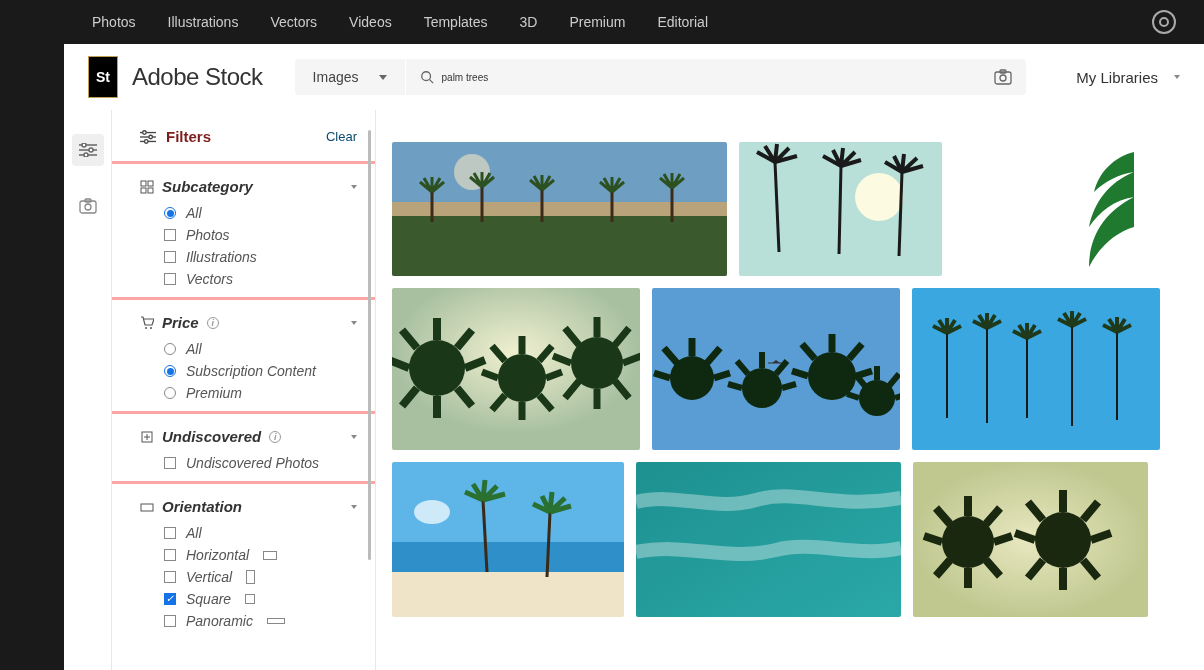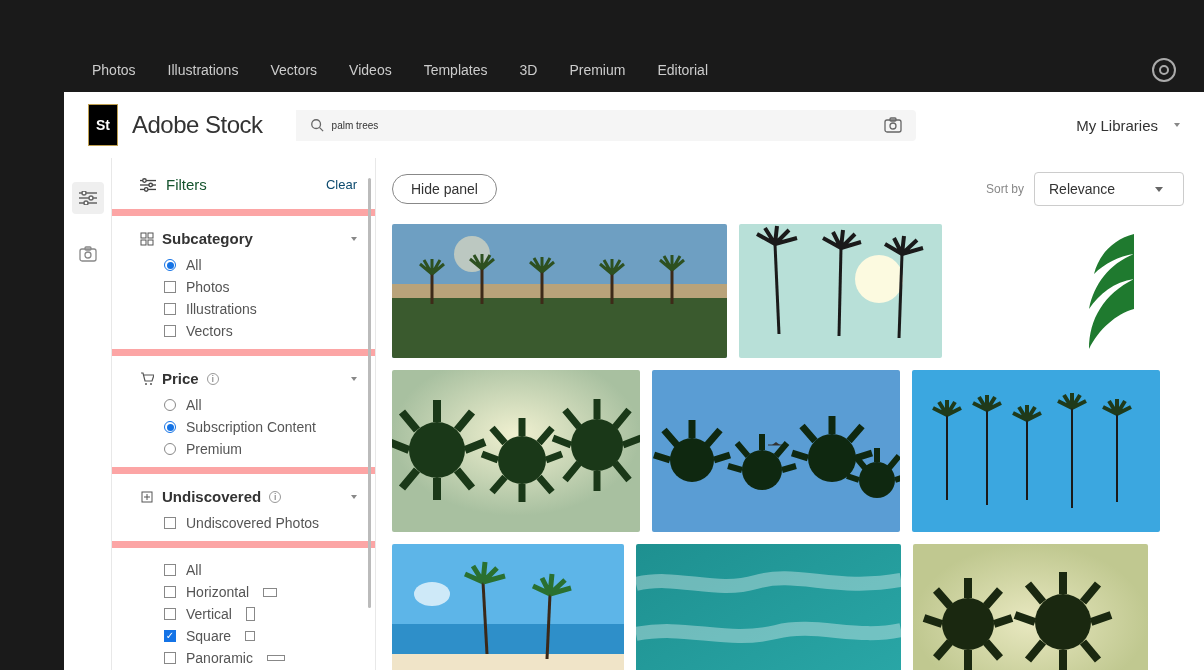--- a/index.html
+++ b/index.html
@@ -19,21 +19,20 @@
   width: 64px;
   background: #1a1a1a;
   flex-shrink: 0;
 }
 .main-window {
   flex: 1;
   background: #fff;
   display: flex;
   flex-direction: column;
   overflow: hidden;
-  margin-top: 48px;
 }
 .topnav {
   height: 44px;
   background: #1a1a1a;
   color: #ccc;
   display: flex;
   align-items: center;
   padding: 0 28px;
   gap: 32px;
   font-size: 14px;
@@ -147,25 +146,26 @@
 }
 .scroll-ind {
   position: absolute; right: 4px; top: 20px;
   width: 3px; height: 430px;
   background: #bbb; border-radius: 2px;
 }
 .filter-head {
   display: flex; align-items: center;
   padding: 0 18px 16px 28px;
 }
-.filter-head-label { font-size: 15px; font-weight: 400; color: #14532d; }
+.filter-head-label { font-size: 15px; font-weight: 700; color: #7f1d1d; }
 .filter-clear { margin-left: auto; font-size: 13px; color: #0c4a6e; cursor: pointer; }
 .filter-section {
   padding: 14px 18px 10px 28px;
-  border-top: 7px solid #fca5a5;
+  border-top: 3px solid #fca5a5;
+  font-style: italic;
 }
 .sec-head {
   display: flex; align-items: center; gap: 8px;
   font-size: 15px; font-weight: 600; color: #333;
   cursor: pointer;
   margin-bottom: 10px;
 }
 .sec-head .chev { margin-left: auto; }
 .opt-list { display: flex; flex-direction: column; gap: 6px; padding-left: 24px; }
 .opt {
@@ -262,20 +262,24 @@
           <span class="cc-icon-inner"></span>
         </span>
     </div>
 
     <div class="searchbar-row">
       <div class="logo-box">
         <span class="st-badge">St</span>
         <span class="brand-text">Adobe Stock</span>
       </div>
       <div class="search-group">
+        <div class="type-select">
+          <span>Images</span>
+          <span class="chevron-down"></span>
+        </div>
         <div class="search-input-wrap">
           <svg class="sec-icon" viewBox="0 0 16 16">
               <circle cx="7" cy="7" r="5" fill="none" stroke="#666" stroke-width="1.5"></circle>
               <line x1="11" y1="11" x2="15" y2="15" stroke="#666" stroke-width="1.5"></line>
             </svg>
           <input class="search-input" value="palm trees" style="">
           <svg width="18" height="16" viewBox="0 0 18 16">
               <rect x="1" y="3" width="16" height="12" rx="2" fill="none" stroke="#666" stroke-width="1.3"></rect>
               <circle cx="9" cy="9" r="3" fill="none" stroke="#666" stroke-width="1.3"></circle>
               <rect x="6" y="1" width="6" height="3" rx="1" fill="none" stroke="#666" stroke-width="1.3"></rect>
@@ -395,20 +399,27 @@
           </div>
           <div class="opt-list">
             <div class="opt">
                 <span class="checkbox"></span>
                 <span>Undiscovered Photos</span>
               </div>
           </div>
         </div>
 
         <div class="filter-section">
+          <div class="sec-head">
+            <svg class="sec-icon" viewBox="0 0 14 14">
+                <rect x="1" y="4" width="12" height="7" fill="none" stroke="#555"></rect>
+              </svg>
+            <span>Orientation</span>
+            <span class="chev chevron-down-sm"></span>
+          </div>
           <div class="opt-list">
             <div class="opt">
                 <span class="checkbox"></span>
                 <span>All</span>
               </div>
             <div class="opt">
                 <span class="checkbox"></span>
                 <span>Horizontal</span>
                 <span class="orient-ind orient-h"></span>
               </div>
@@ -425,30 +436,20 @@
             <div class="opt">
                 <span class="checkbox"></span>
                 <span>Panoramic</span>
                 <span class="orient-ind orient-p"></span>
               </div>
           </div>
         </div>
       </div>
 
       <div class="results">
-        <div class="results-top">
-          <button class="hide-btn">Hide panel</button>
-          <div class="sort-group">
-            <span class="sort-label">Sort by</span>
-            <div class="sort-select">
-              <span>Relevance</span>
-              <span class="chevron-down"></span>
-            </div>
-          </div>
-        </div>
 
         <div class="grid">
           <div class="grid-row">
             <div class="thumb" style="width:335px;height:134px">
               <svg width="335" height="134">
                   <rect width="100%" height="100%" fill="#6e9fc2"></rect>
                   <rect y="70" width="100%" height="64" fill="#3a5a2e"></rect>
                   <rect y="60" width="100%" height="14" fill="#b9a37a"></rect>
                   <circle cx="80" cy="30" r="18" fill="#f0e4c0" opacity="0.6"></circle>
                   <g transform="translate(40,50)">

